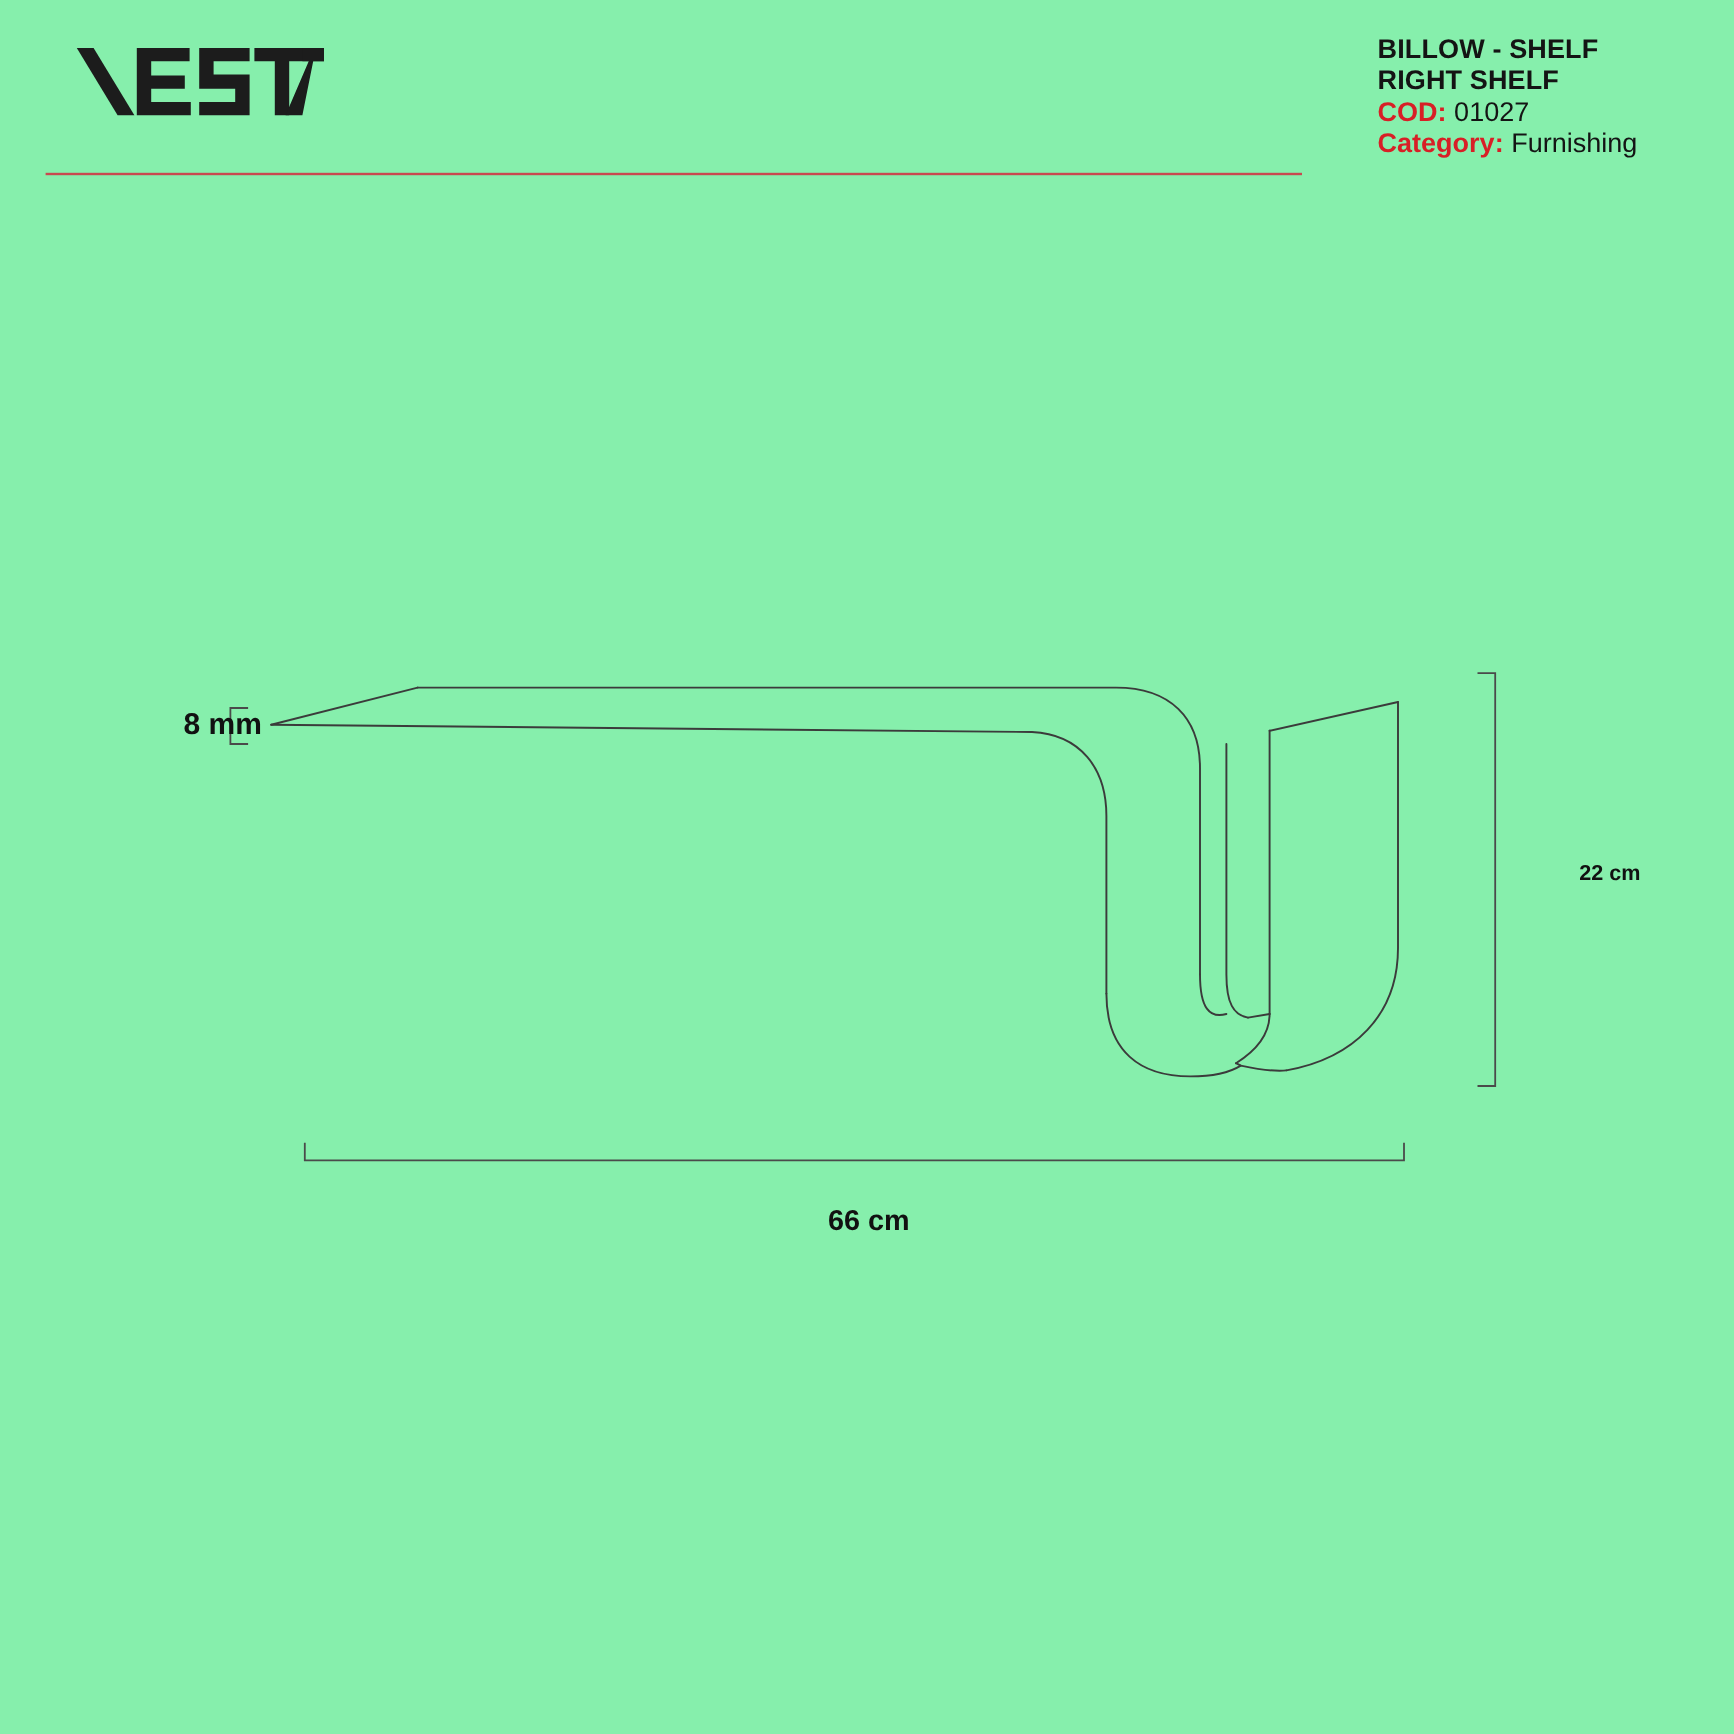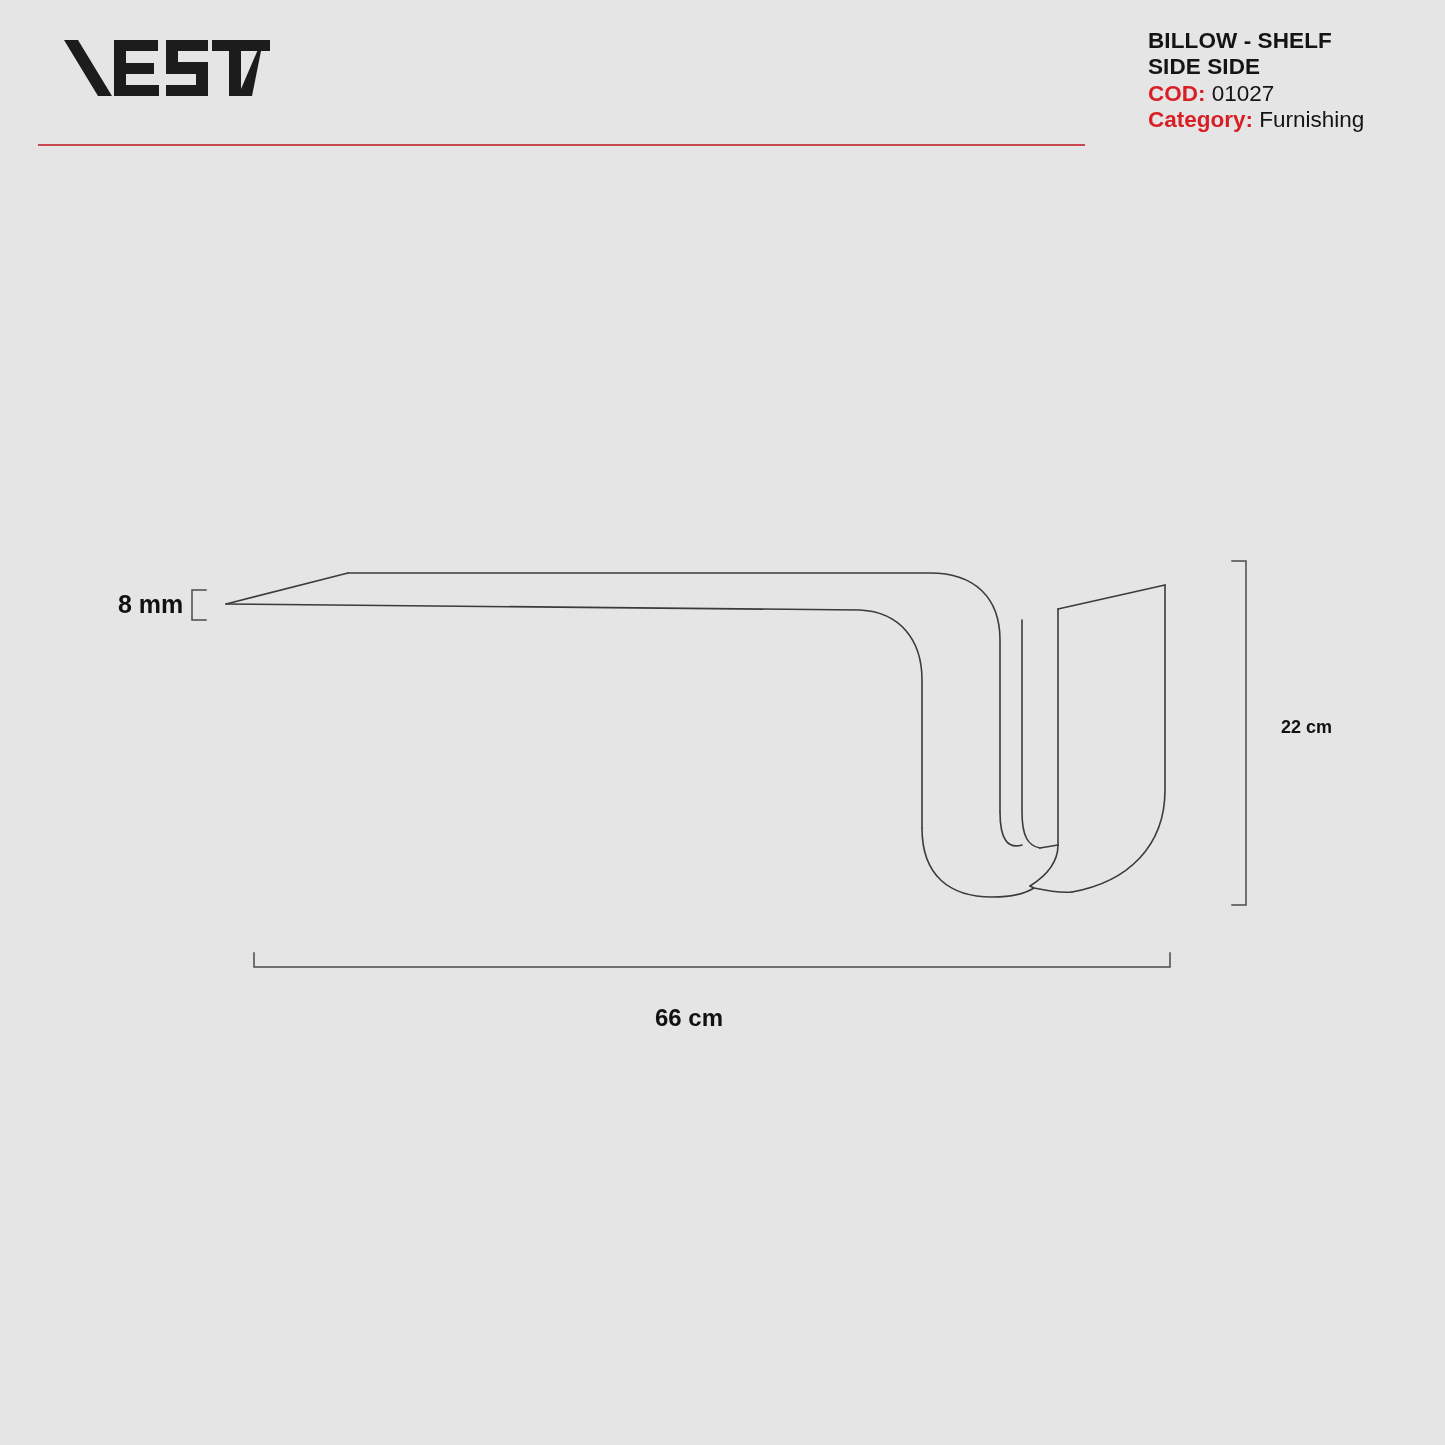--- a/index.html
+++ b/index.html
@@ -8,21 +8,21 @@
     background: #ffffff;
   }
   body {
     font-family: "Liberation Sans", sans-serif;
     -webkit-font-smoothing: antialiased;
   }
   #sheet {
     position: relative;
     width: 1445px;
     height: 1445px;
-    background: #e5e5e5;
+    background: #86efac;
     overflow: hidden;
   }
 
   
   #brand-logo {
     position: absolute;
     left: 62px;
     top: 38px;
     width: 210px;
     height: 62px;
@@ -87,20 +87,21 @@
     stroke-linecap: square;
   }
 
   
   .dim-label {
     position: absolute;
     font-size: 26px;
     font-weight: bold;
     color: #111111;
     white-space: nowrap;
+    margin-left: 35px;
   }
   #label-thickness {
     left: 118px;
     top: 590px;
     font-size: 25px;
   }
   #label-height {
     left: 1281px;
     top: 717px;
     font-size: 18px;
@@ -131,21 +132,21 @@
         <polygon points="190,58 176,58 200,2 208,2 208,13 199,13"></polygon>
         <rect x="190" y="2" width="18" height="11"></rect>
       </g>
     </svg>
   </div>
 
   <div id="header-rule"></div>
 
   <div id="title-block">
     <div class="title-line">BILLOW - SHELF</div>
-    <div class="title-line">SIDE SIDE</div>
+    <div class="title-line">RIGHT SHELF</div>
     <div class="meta-line"><span class="meta-key">COD:</span> <span class="meta-val">01027</span></div>
     <div class="meta-line"><span class="meta-key">Category:</span> <span class="meta-val">Furnishing</span></div>
   </div>
 
   <div id="drawing">
     <svg viewBox="0 0 1445 1445" xmlns="http://www.w3.org/2000/svg">
 
       <path class="part-line" d="
         M 348 573
         L 930 573

